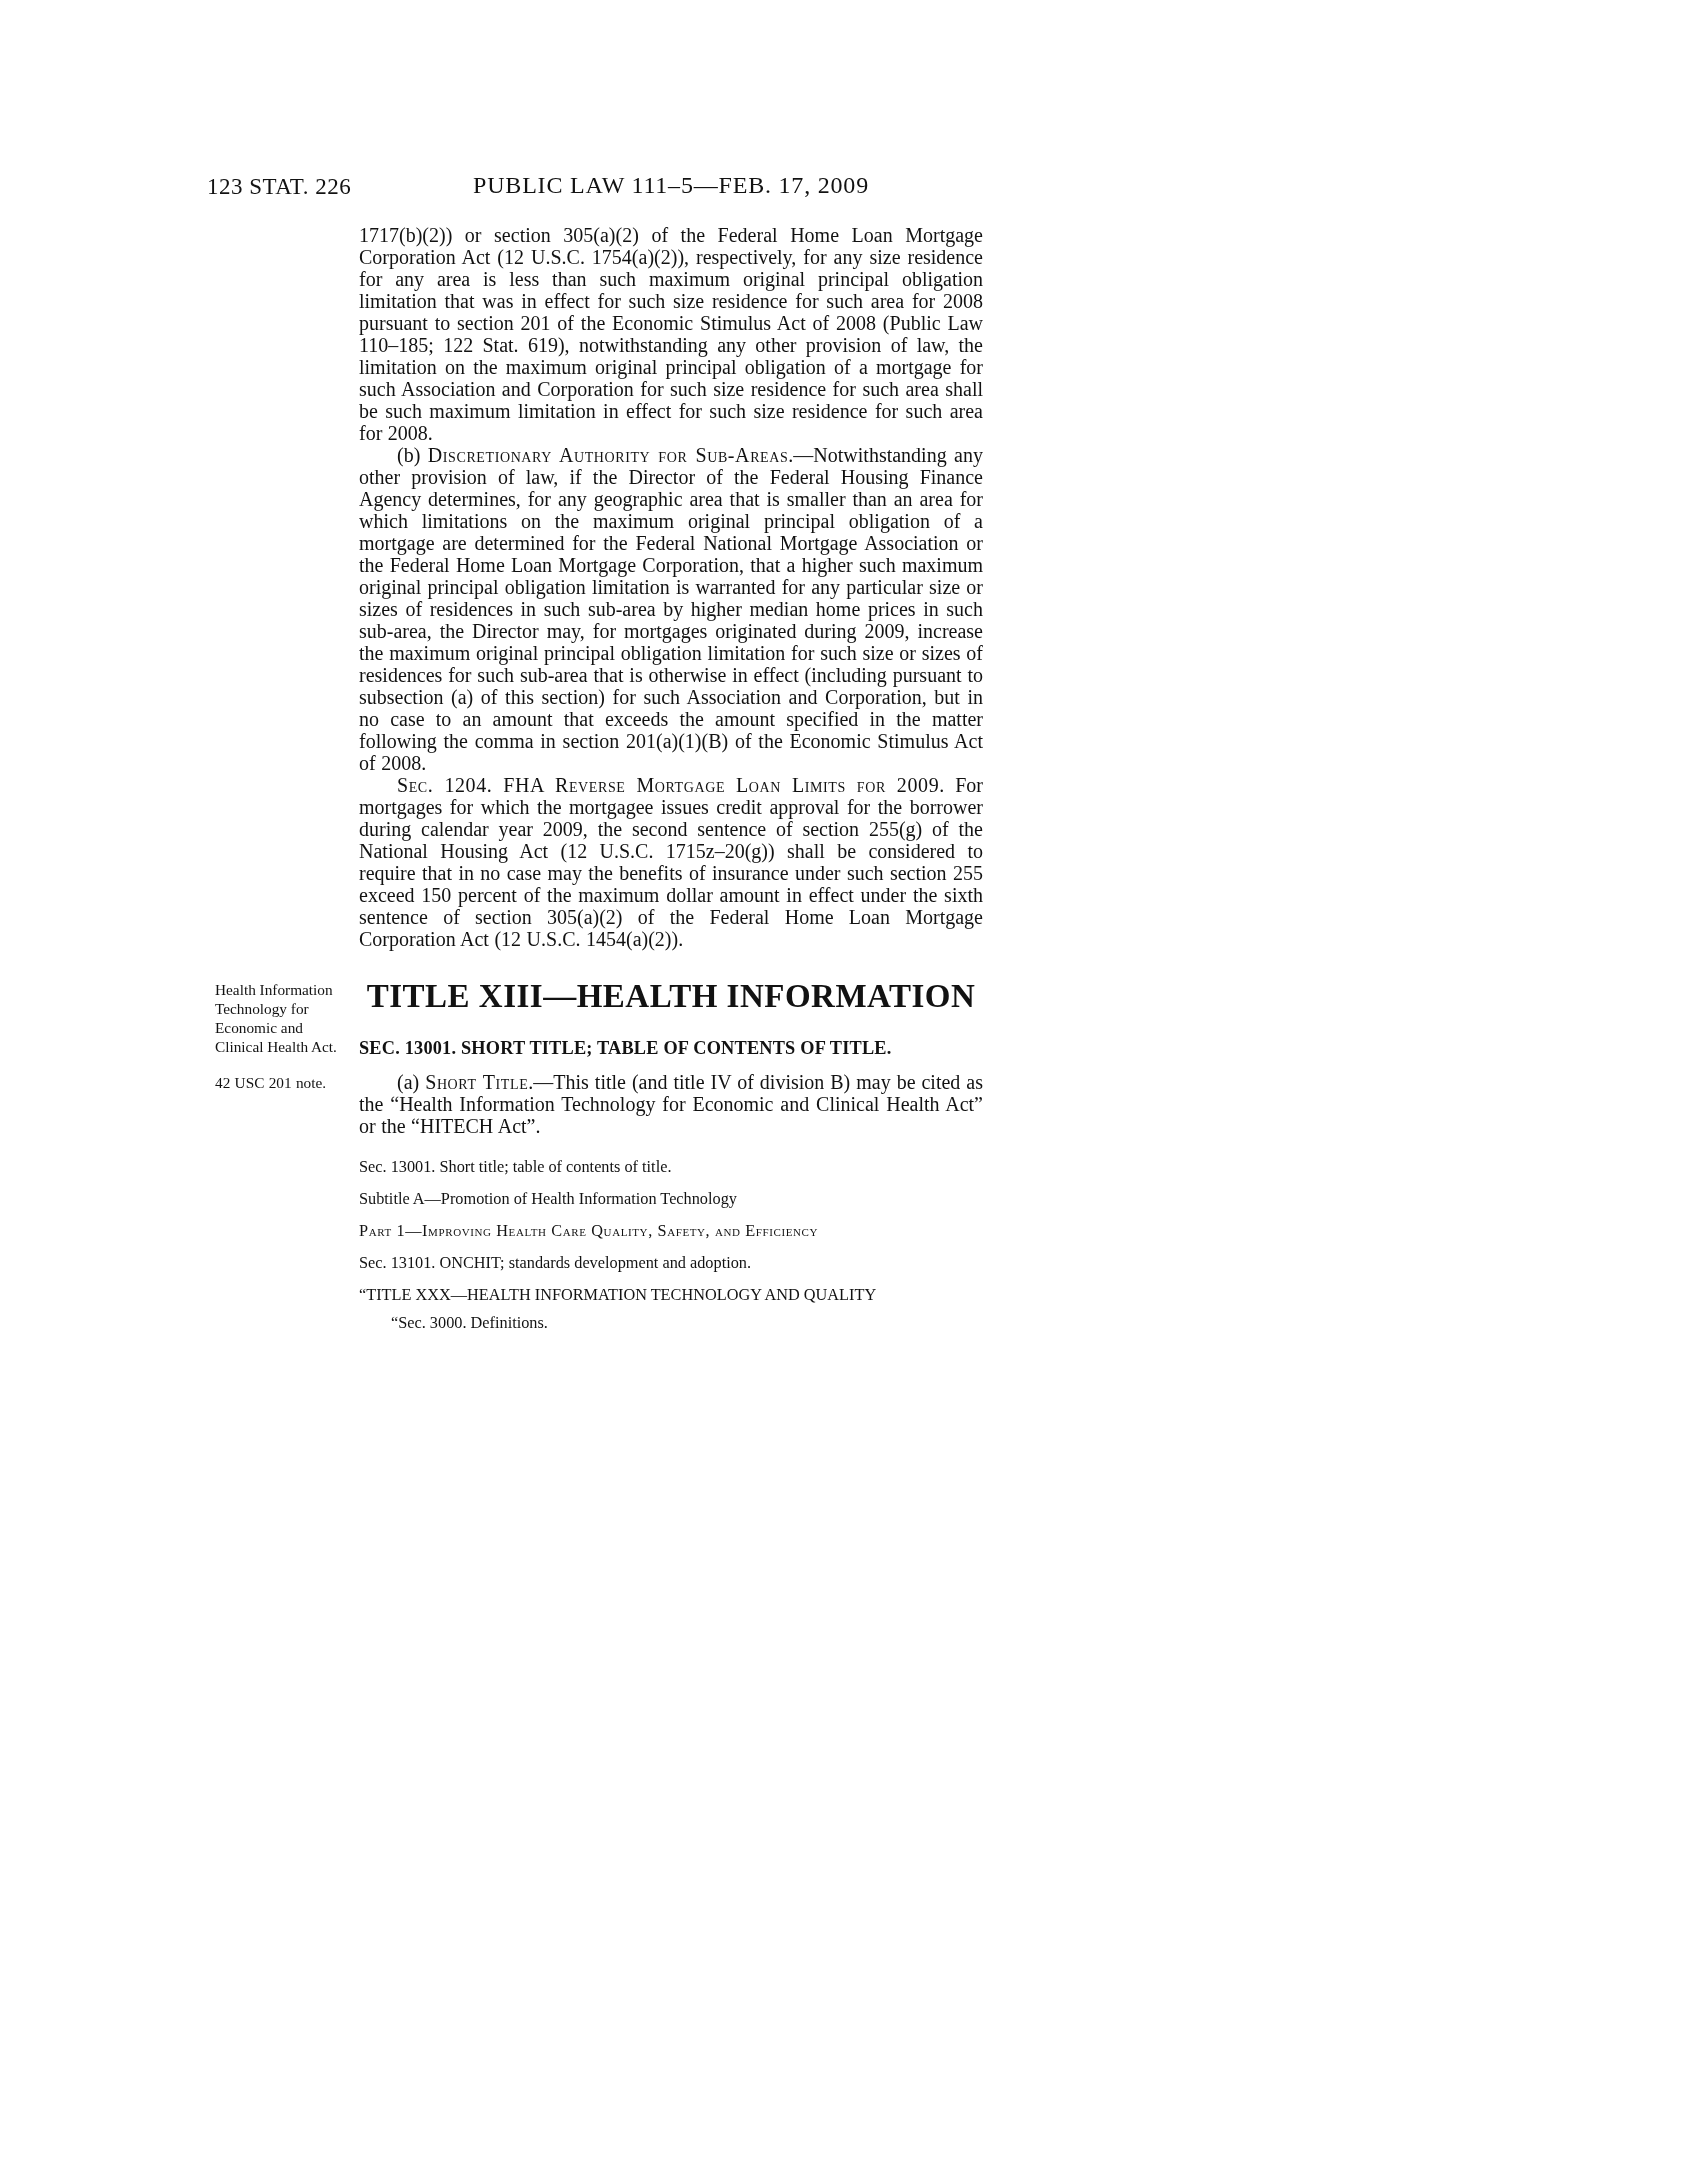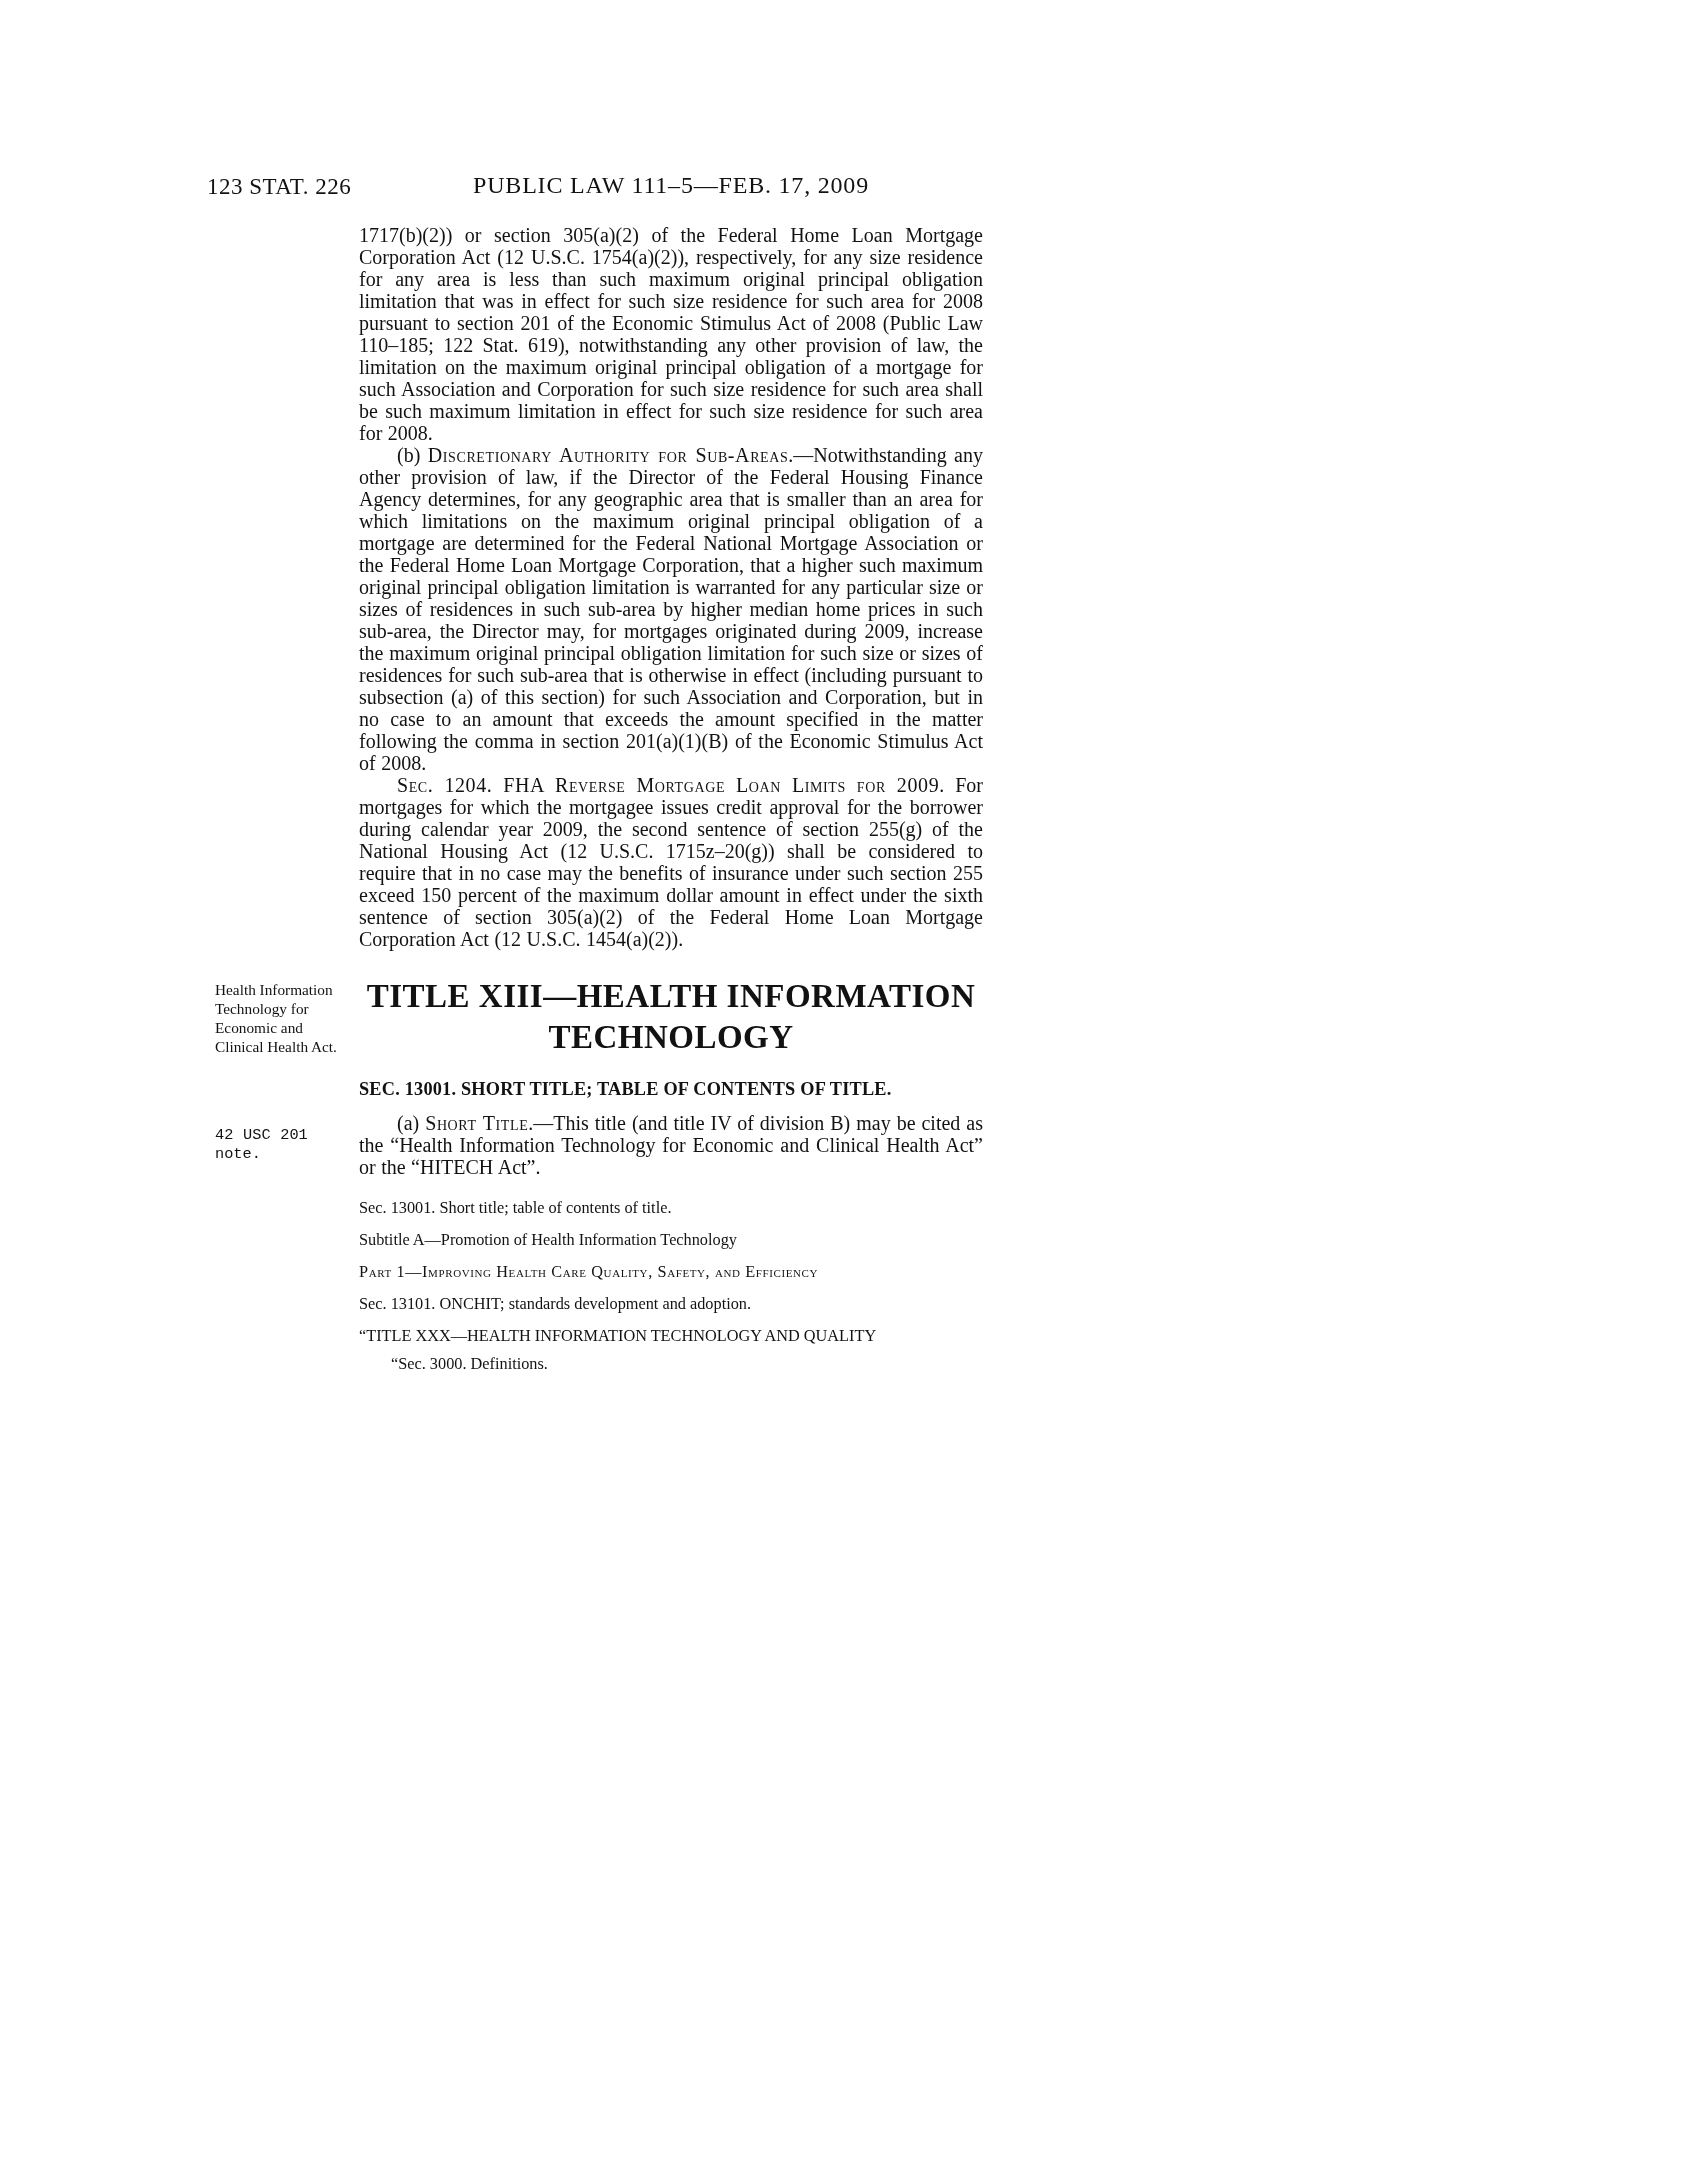--- a/index.html
+++ b/index.html
@@ -50,21 +50,21 @@
     text-align: left;
   }
 
   .margin-note {
     position: absolute; left: -144px; width: 133px;
     font-size: 15.3px; line-height: 19px;
     text-align: left; text-indent: 0; font-weight: normal;
     font-variant: normal; letter-spacing: 0;
   }
   .note-act { top: 4px; }
-  .note-usc { top: 14px; font-family: Liberation Mono, monospace; }
+  .note-usc { top: 2px; }
 
   .toc { margin-top: 20px; }
   .toc-line {
     margin: 0 0 9px 0;
     font-size: 16.3px; line-height: 19px;
     text-align: left;
   }
   .toc-center { text-align: left; }
   .toc-indent { padding-left: 32px; }
   .toc-gap { margin-top: 13px; }
@@ -82,21 +82,20 @@
 
     <p class="para">1717(b)(2)) or section 305(a)(2) of the Federal Home Loan Mortgage Corporation Act (12 U.S.C. 1754(a)(2)), respectively, for any size residence for any area is less than such maximum original principal obligation limitation that was in effect for such size residence for such area for 2008 pursuant to section 201 of the Economic Stimulus Act of 2008 (Public Law 110–185; 122 Stat. 619), notwithstanding any other provision of law, the limitation on the maximum original principal obligation of a mortgage for such Association and Corporation for such size residence for such area shall be such maximum limitation in effect for such size residence for such area for 2008.</p>
 
     <p class="para indent"><span>(b) </span><span class="sc">Discretionary Authority for Sub-Areas</span><span>.—Notwithstanding any other provision of law, if the Director of the Federal Housing Finance Agency determines, for any geographic area that is smaller than an area for which limitations on the maximum original principal obligation of a mortgage are determined for the Federal National Mortgage Association or the Federal Home Loan Mortgage Corporation, that a higher such maximum original principal obligation limitation is warranted for any particular size or sizes of residences in such sub-area by higher median home prices in such sub-area, the Director may, for mortgages originated during 2009, increase the maximum original principal obligation limitation for such size or sizes of residences for such sub-area that is otherwise in effect (including pursuant to subsection (a) of this section) for such Association and Corporation, but in no case to an amount that exceeds the amount specified in the matter following the comma in section 201(a)(1)(B) of the Economic Stimulus Act of 2008.</span></p>
 
     <p class="para indent"><span class="sc">Sec. 1204. FHA Reverse Mortgage Loan Limits for 2009.</span><span> For mortgages for which the mortgagee issues credit approval for the borrower during calendar year 2009, the second sentence of section 255(g) of the National Housing Act (12 U.S.C. 1715z–20(g)) shall be considered to require that in no case may the benefits of insurance under such section 255 exceed 150 percent of the maximum dollar amount in effect under the sixth sentence of section 305(a)(2) of the Federal Home Loan Mortgage Corporation Act (12 U.S.C. 1454(a)(2)).</span></p>
 
     <h1 class="title-heading">
       <span class="margin-note note-act">Health Information Technology for Economic and Clinical Health Act.</span>
       <span class="title-line">TITLE XIII—HEALTH INFORMATION</span>
-      <span class="title-line">TECHNOLOGY</span>
     </h1>
 
     <h2 class="sec-heading">SEC. 13001. SHORT TITLE; TABLE OF CONTENTS OF TITLE.</h2>
 
     <p class="para indent" style="position:relative;"><span class="margin-note note-usc">42 USC 201 note.</span><span>(a) </span><span class="sc">Short Title</span><span>.—This title (and title IV of division B) may be cited as the “Health Information Technology for Economic and Clinical Health Act” or the “HITECH Act”.</span></p>
 
 
     <div class="toc">
       <p class="toc-line">Sec. 13001. Short title; table of contents of title.</p>
       <p class="toc-line toc-center toc-gap">Subtitle A—Promotion of Health Information Technology</p>

